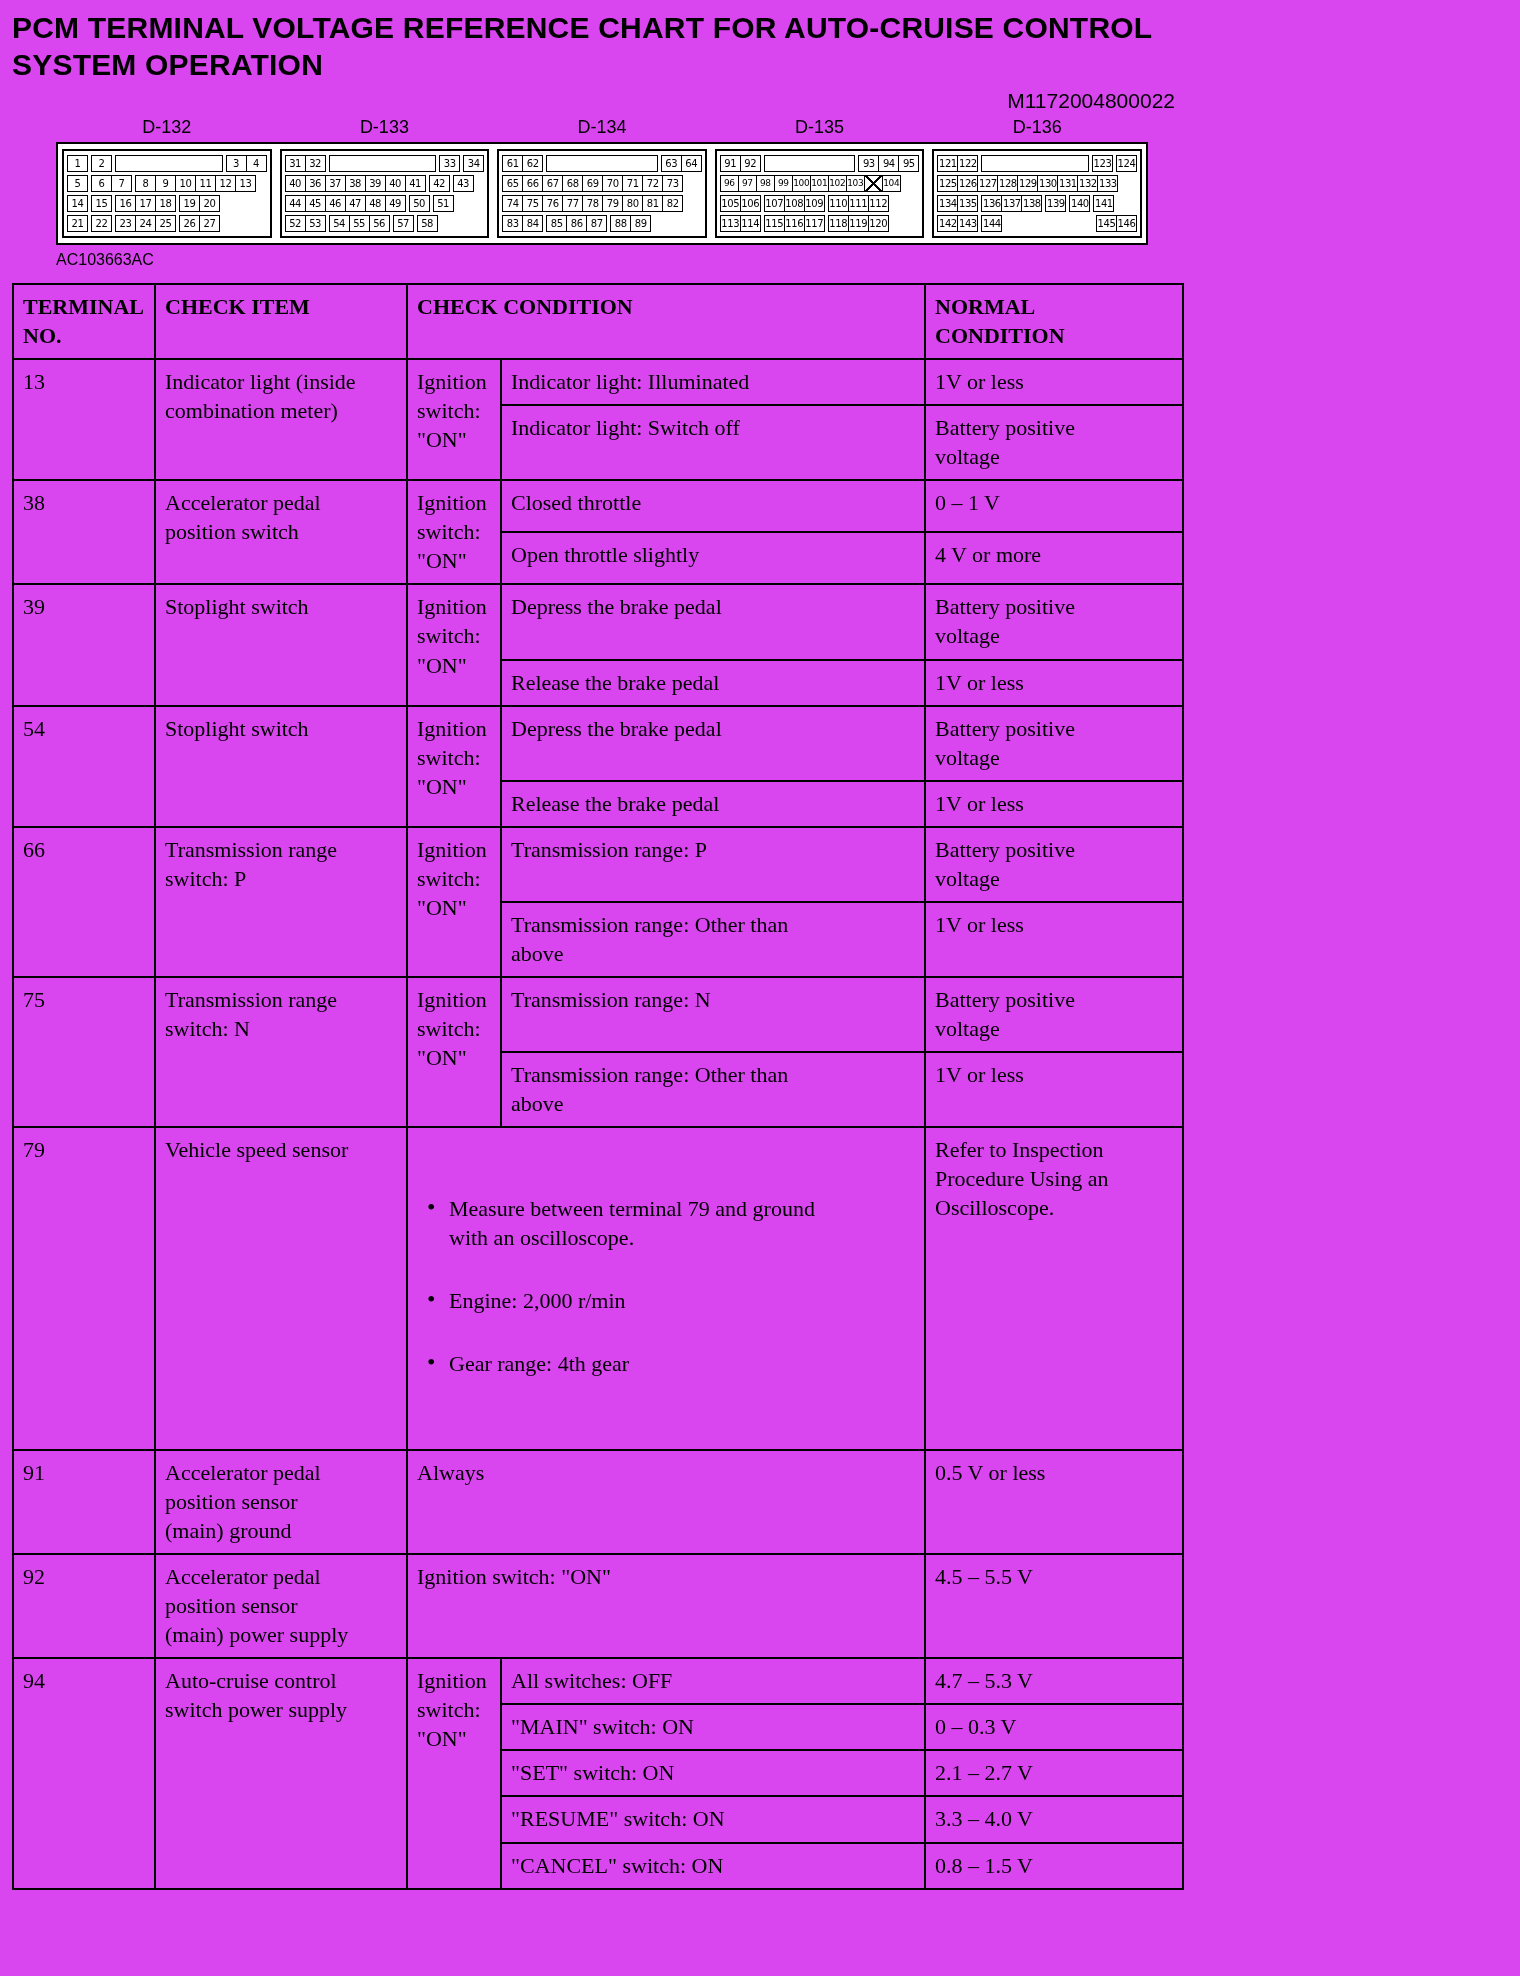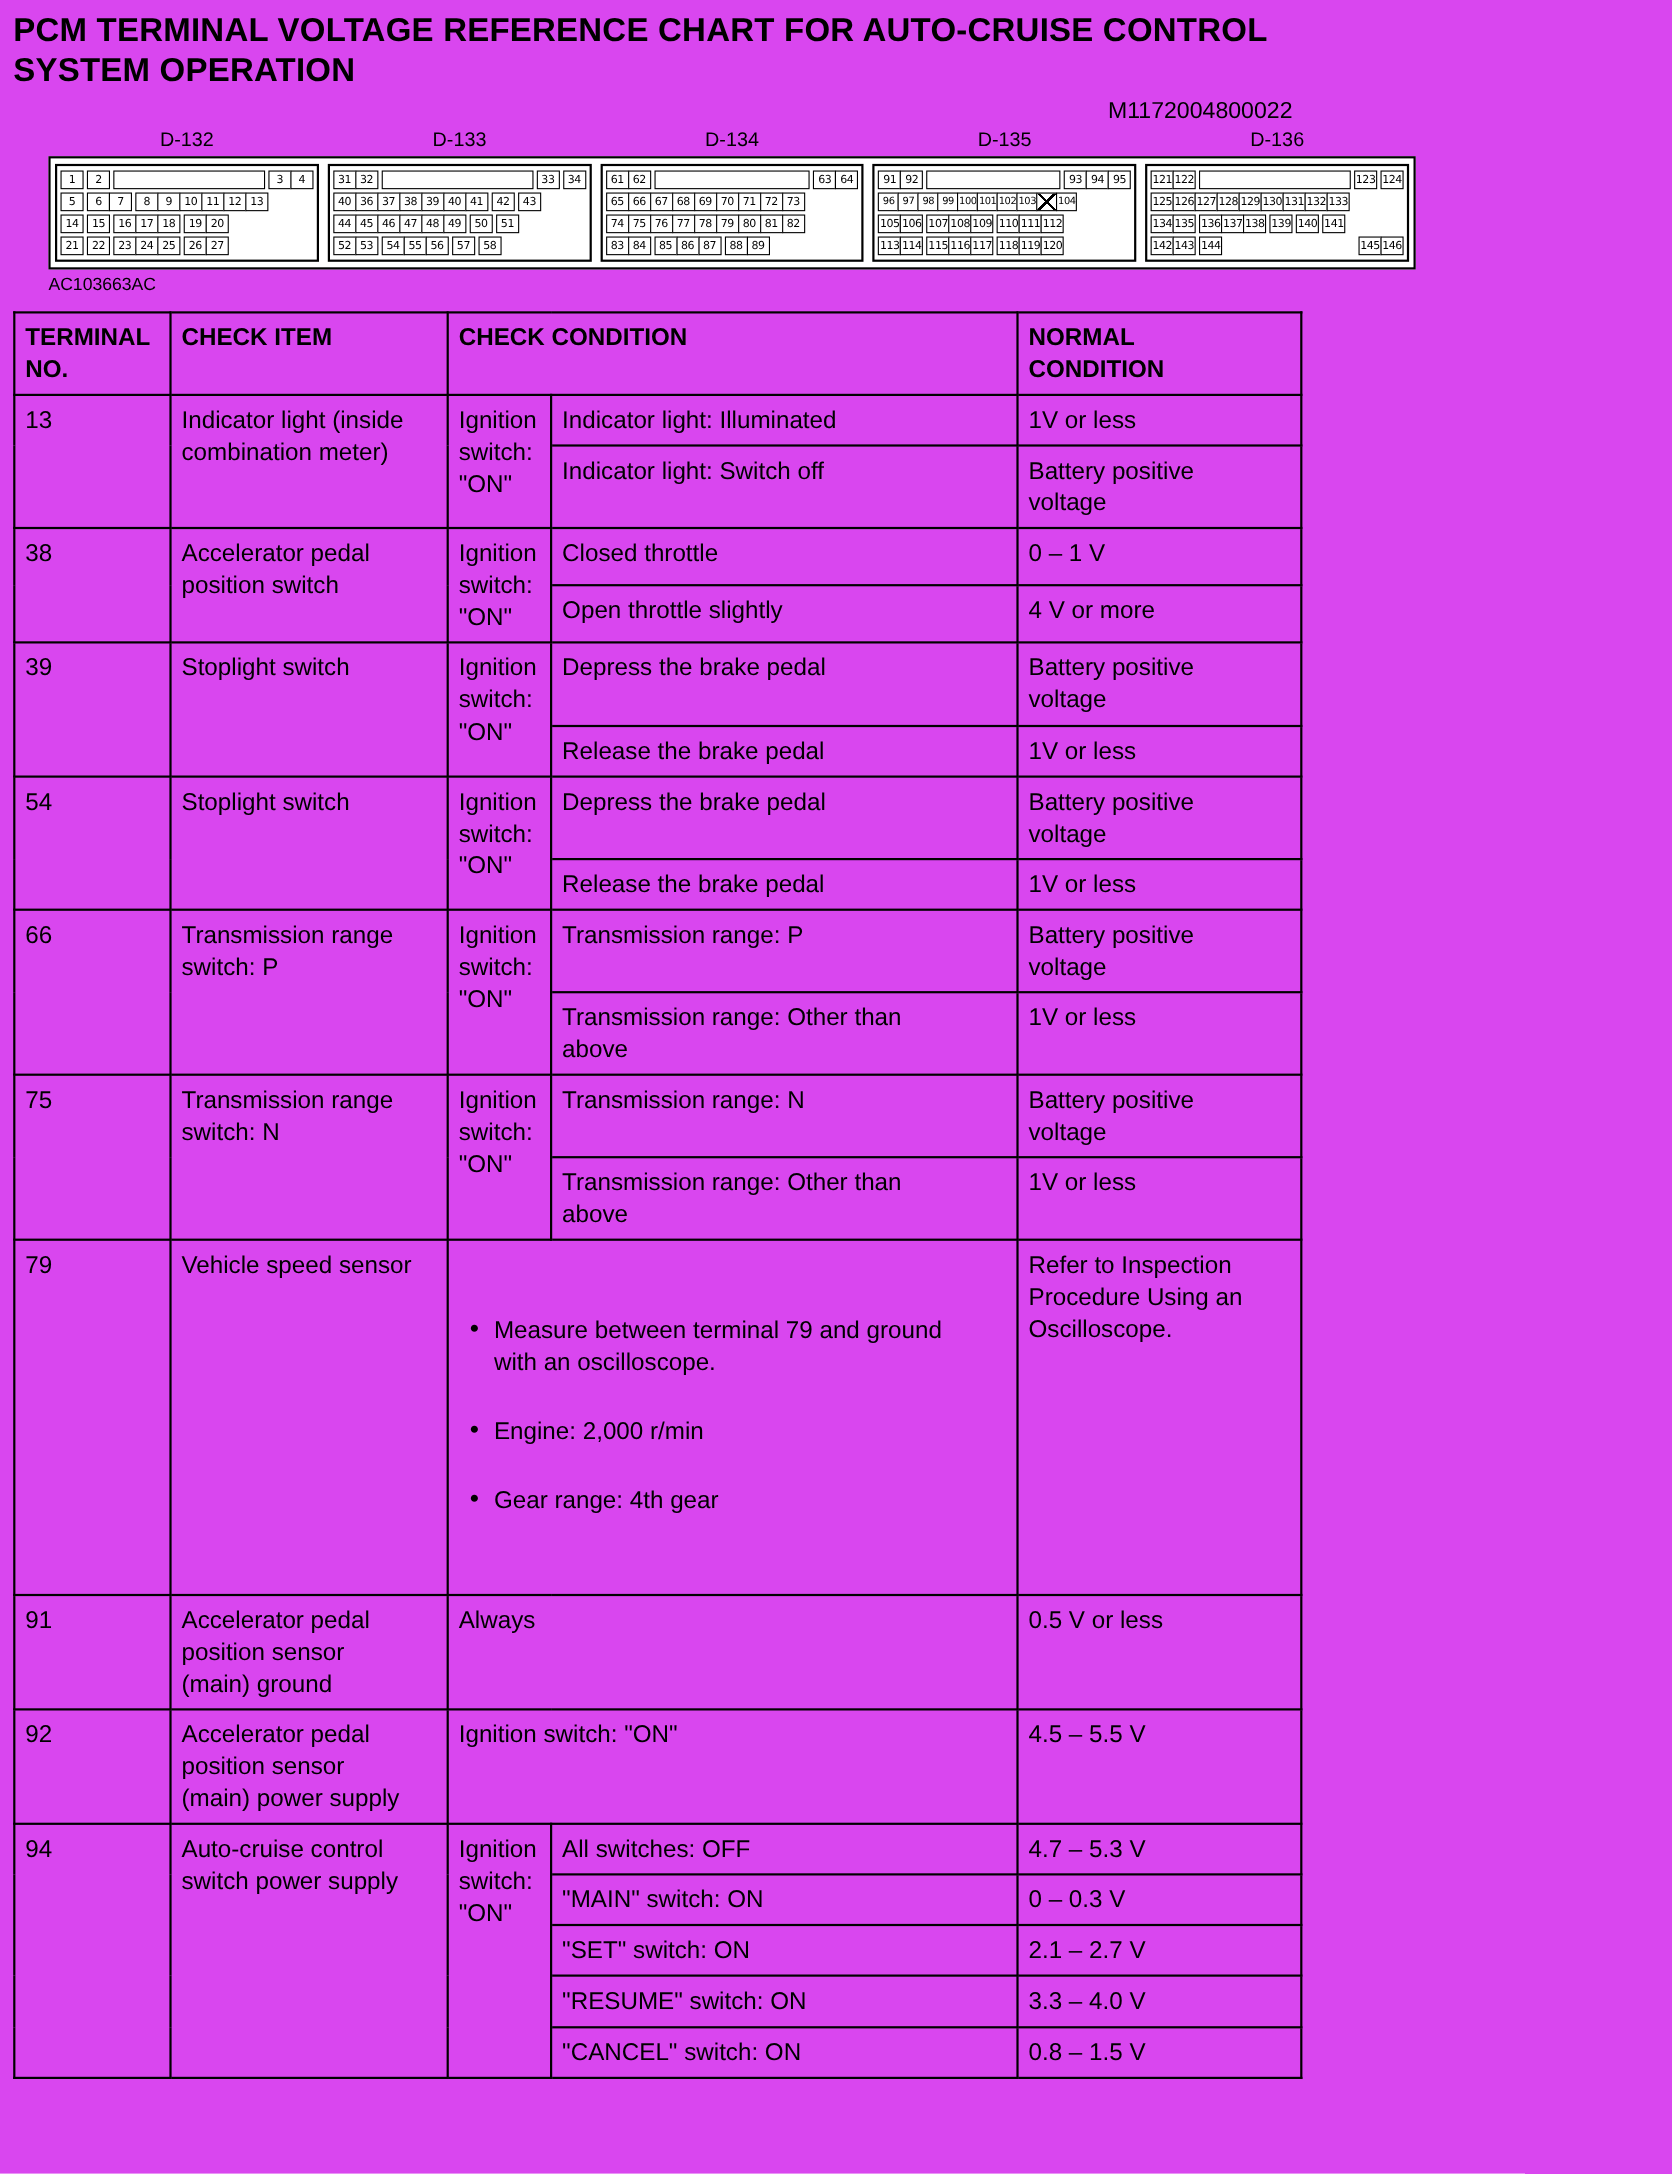--- a/index.html
+++ b/index.html
@@ -22,21 +22,21 @@
     white-space: pre-line;
     letter-spacing: 0.2px;
     max-width: 1170px;
   }
   .doc-code {
     width: 1163px;
     text-align: right;
     font-size: 21px;
     margin: 6px 0 4px 0;
   }
-  .diagram { width: 1243px; margin-left: 32px; }
+  .diagram { width: 1092px; margin-left: 44px; }
   .labels-row {
     display: flex;
     gap: 8px;
     padding: 0 6px;
     margin-bottom: 4px;
   }
   .conn-label {
     flex: 1 1 0;
     text-align: center;
     font-size: 18px;
@@ -88,20 +88,21 @@
     text-align: left;
     font-size: 16px;
     margin: 6px 2px 14px 0;
   }
   table.vtable {
     border-collapse: collapse;
     table-layout: fixed;
     width: 1170px;
     border: 2px solid #3b82f6;
     margin-top: 4px;
+    font-family: Liberation Serif, serif;
   }
   .vtable th, .vtable td {
     border: 2px solid #000;
     vertical-align: top;
     text-align: left;
     padding: 7px 10px 8px 9px;
     font-size: 22px;
     line-height: 1.32;
     white-space: pre-line;
     overflow: hidden;

